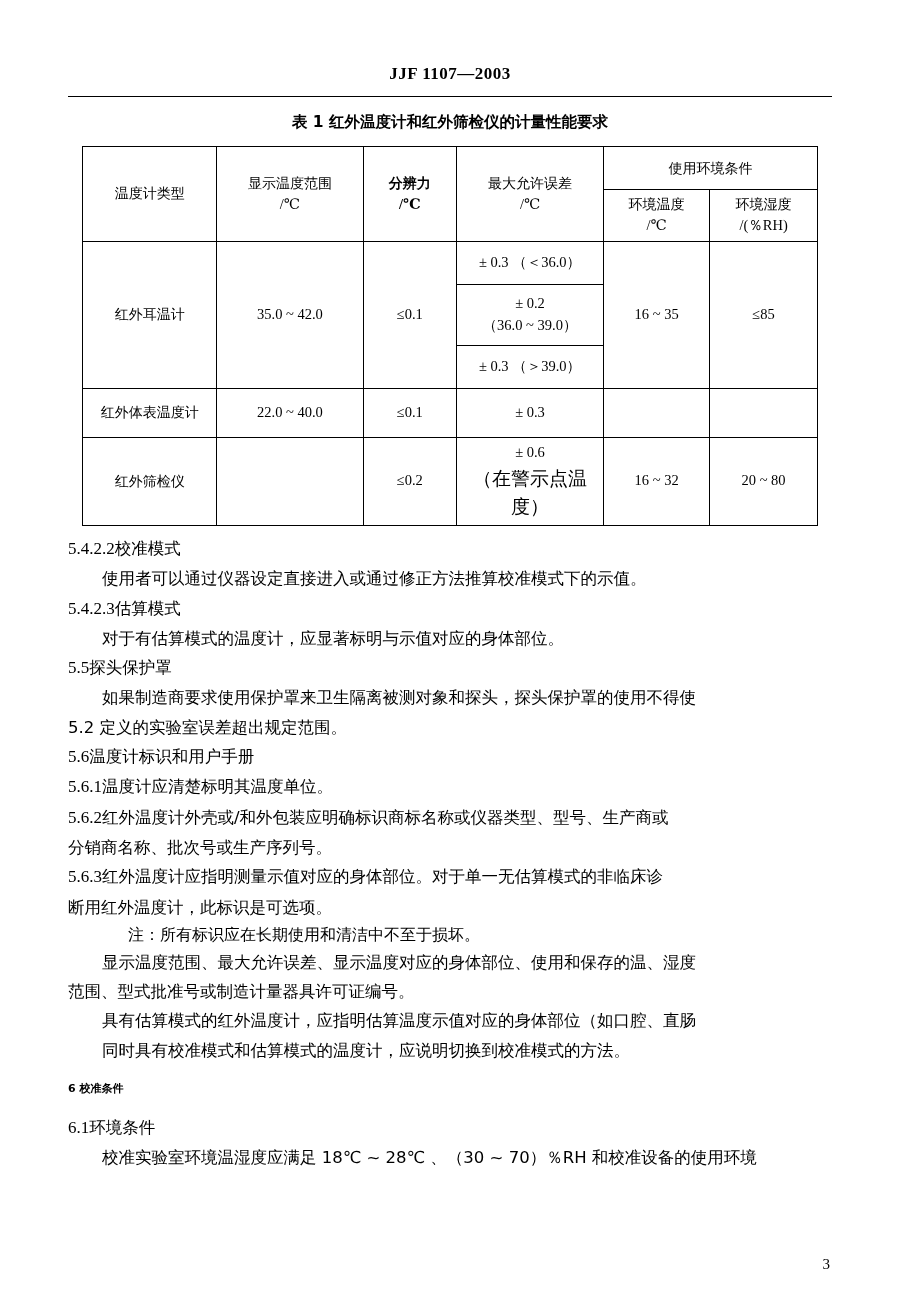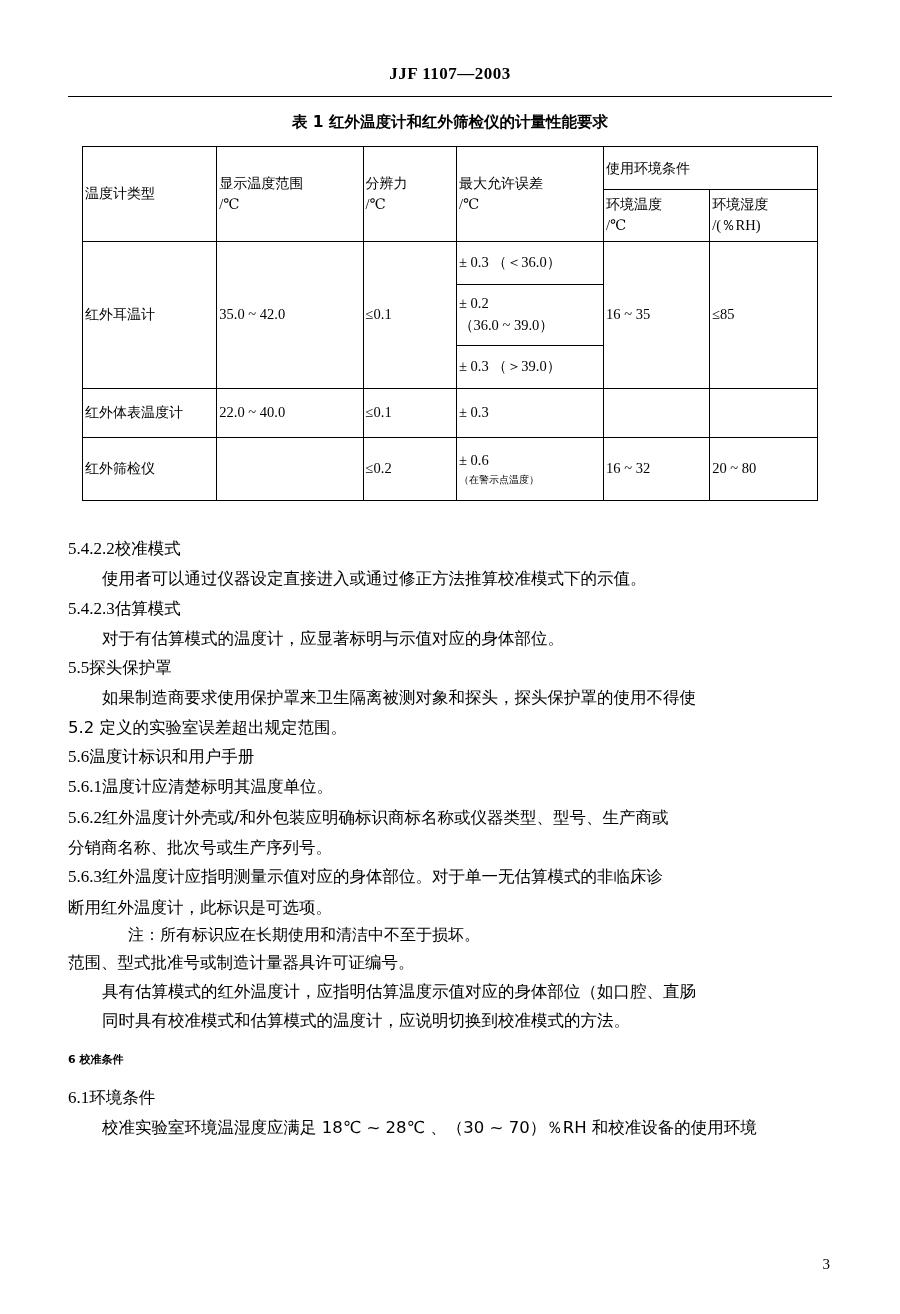--- a/index.html
+++ b/index.html
@@ -55,21 +55,21 @@
     position: absolute;
     top: 146px;
     left: 82px;
     width: 736px;
     border-collapse: collapse;
     font-size: 14px;
     font-family: "Liberation Serif", "DejaVu Serif", serif;
   }
   table.perf td, table.perf th {
     border: 1px solid #000;
-    text-align: left;
+    text-align: center;
     vertical-align: middle;
     padding: 4px 2px;
     font-weight: normal;
     line-height: 1.5;
   }
   .cell-cn { font-family: "DejaVu Sans", "Liberation Sans", sans-serif; font-size: 14px; }
   .num { font-family: "Liberation Serif", "DejaVu Serif", serif; font-size: 14.5px; }
 
   .body-text {
     position: absolute;
@@ -119,21 +119,21 @@
   <div class="table-caption">表 1    红外温度计和红外筛检仪的计量性能要求</div>
 
   <table class="perf">
     <tbody>
       <tr>
         <td class="cell-cn" rowspan="2" style="width:136px; height:76px;">温度计类型</td>
         <td rowspan="2" style="width:148px;">
           <div class="cell-cn">显示温度范围</div>
           <div class="num">/℃</div>
         </td>
-        <td rowspan="2" style="width:92px;">
+        <td rowspan="2" style="width:92px;font-weight:bold;">
           <div class="cell-cn">分辨力</div>
           <div class="num">/℃</div>
         </td>
         <td rowspan="2" style="width:148px;">
           <div class="cell-cn">最大允许误差</div>
           <div class="num">/℃</div>
         </td>
         <td class="cell-cn" colspan="2" style="height:34px;">使用环境条件</td>
       </tr>
       <tr>
@@ -173,21 +173,21 @@
         <td></td>
         <td></td>
       </tr>
 
       <tr>
         <td class="cell-cn" style="height:54px;">红外筛检仪</td>
         <td class="num"></td>
         <td class="num">≤0.2</td>
         <td>
           <div class="num">± 0.6</div>
-          <div class="cell-cn" style="font-size:10px">（在警示点温度）</div>
+          <div class="cell-cn" style="font-size:19px">（在警示点温度）</div>
         </td>
         <td class="num">16 ~ 32</td>
         <td class="num">20 ~ 80</td>
       </tr>
     </tbody>
   </table>
 
   <div class="body-text" style="top: 534px;">
 
     <p class="p-heading blk">
@@ -226,20 +226,21 @@
     <p class="blk">分销商名称、批次号或生产序列号。</p>
 
     <p class="p-heading blk">
       <span class="p-num">5.6.3</span>
       <span>红外温度计应指明测量示值对应的身体部位。对于单一无估算模式的非临床诊</span>
     </p>
     <p class="blk">断用红外温度计，此标识是可选项。</p>
 
     <p class="note blk">注：所有标识应在长期使用和清洁中不至于损坏。</p>
 
+    <p class="indent1 blk">显示温度范围、最大允许误差、显示温度对应的身体部位、使用和保存的温、湿度</p>
     <p class="blk">范围、型式批准号或制造计量器具许可证编号。</p>
     <p class="indent1 blk">具有估算模式的红外温度计，应指明估算温度示值对应的身体部位（如口腔、直肠</p>
     <p class="indent1 blk">同时具有校准模式和估算模式的温度计，应说明切换到校准模式的方法。</p>
 
     <div class="spacer12"></div>
     <p class="sec-head blk">6  校准条件</p>
     <div class="spacer12"></div>
 
     <p class="p-heading blk">
       <span class="p-num">6.1</span>

